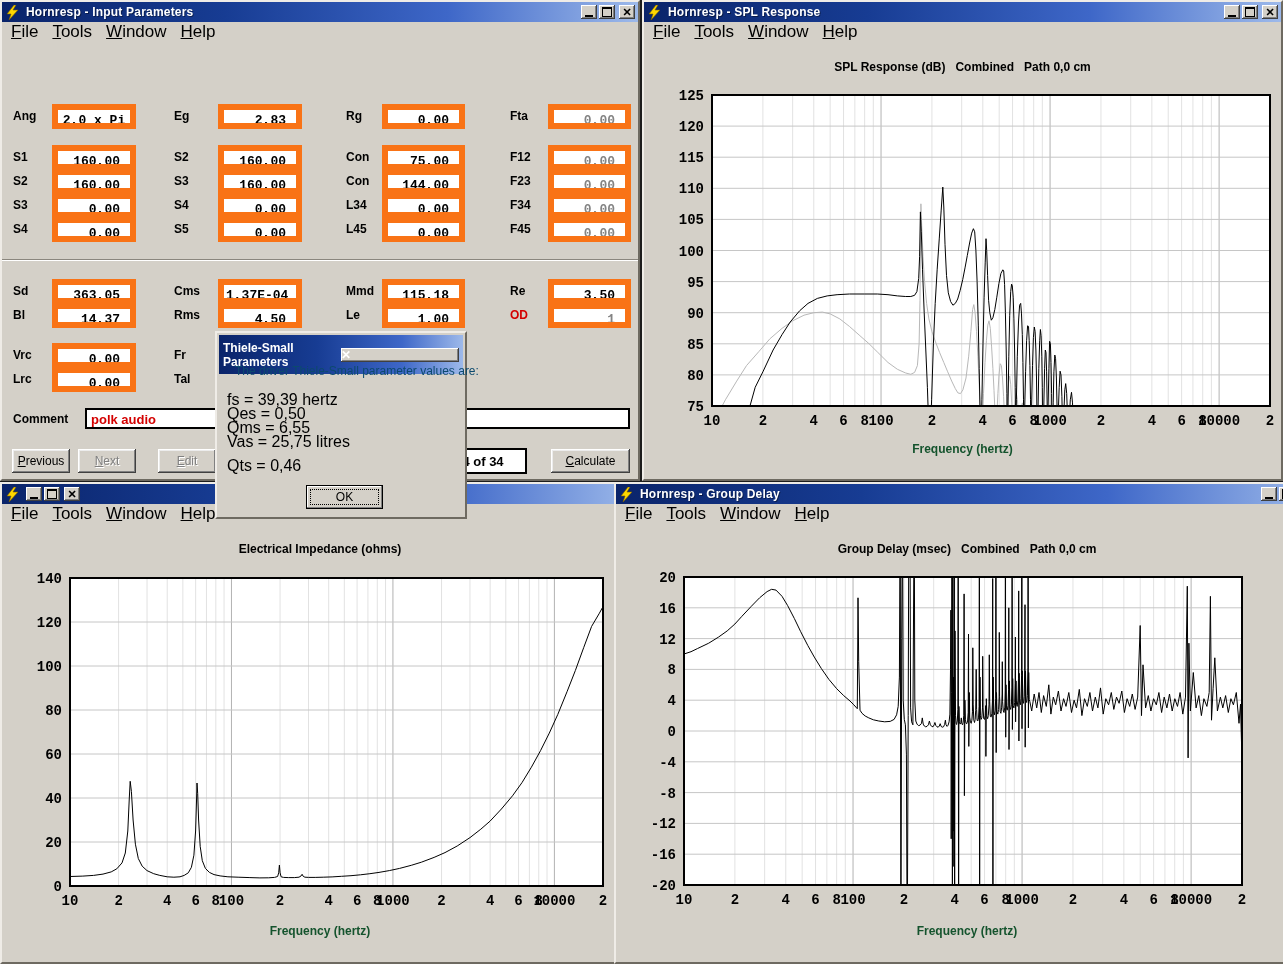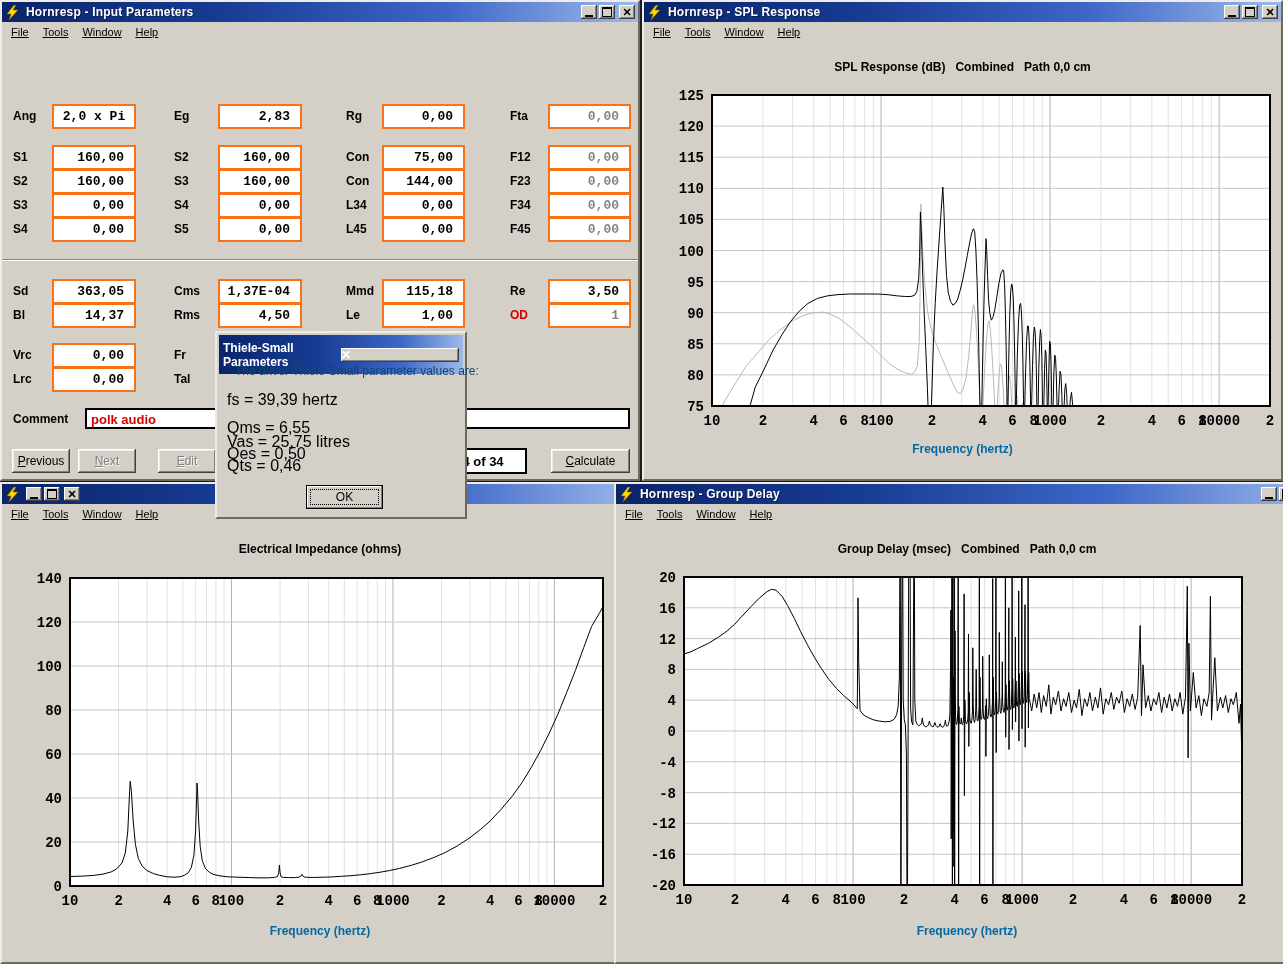--- a/index.html
+++ b/index.html
@@ -20,33 +20,33 @@
   .wbtns{display:flex;gap:2px;align-items:center;}
   .wbtn{width:16px;height:14px;background:#d4d0c8;display:flex;align-items:center;justify-content:center;
         box-shadow:inset -1px -1px 0 #404040,inset 1px 1px 0 #fff,inset -2px -2px 0 #808080;}
   .wbtn.close{margin-left:2px;}
   .gmin{width:8px;height:2px;background:#000;margin-top:7px;}
   .gmax{width:8px;height:7px;border:1px solid #000;border-top-width:2px;}
   .gx{font-size:11px;font-weight:bold;color:#000;line-height:1;}
 
   .menubar{position:absolute;left:0;top:20px;right:0;height:20px;display:flex;align-items:center;
            padding-left:2px;background:#d4d0c8;}
-  .menu-item{font-size:11px;color:#000;padding:2px 7px;text-decoration:underline;}
+  .menu-item{font-size:17px;color:#000;padding:2px 7px;}
   .menu-item u{text-decoration:underline;}
 
   .client{position:absolute;left:0;top:40px;right:0;bottom:0;}
 
   
   .fgroup{position:absolute;left:0;right:0;}
   #g1{top:62px;} #gs{top:103px;} #gd2{top:237px;} #gv{top:301px;}
   .frow{position:absolute;left:0;right:0;height:25px;}
   .flabel{position:absolute;top:5px;font-size:12px;font-weight:bold;color:#000;}
   .flabel.red{color:#d40000;}
   .flabel.c0{left:11px;} .flabel.c1{left:172px;} .flabel.c2{left:344px;} .flabel.c3{left:508px;}
-  .fbox{position:absolute;top:0;height:25px;background:#fff;border:2px solid #f97316;box-sizing:border-box;
+  .fbox{position:absolute;top:0;height:25px;background:#fff;border:6px solid #f97316;box-sizing:border-box;
         font-family:"Liberation Mono",monospace;font-size:13px;font-weight:bold;color:#000;
         text-align:right;padding:3px 10px 0 2px;white-space:nowrap;overflow:hidden;}
   .fbox.b0{left:50px;width:84px;} .fbox.b1{left:216px;width:84px;}
   .fbox.b2{left:380px;width:83px;} .fbox.b3{left:546px;width:83px;}
   .fbox.dis{color:#848484;}
   .fbox.ctr{text-align:center;padding-right:2px;}
   .separator{position:absolute;left:0;right:0;top:217px;height:0;border-top:1px solid #8a867e;border-bottom:1px solid #fff;}
 
   .comment-row{position:absolute;left:0;top:366px;right:0;height:21px;}
   .comment-label{position:absolute;left:11px;top:4px;font-size:12px;font-weight:bold;}
@@ -72,32 +72,32 @@
 
   
   #dialog{position:absolute;left:213px;top:289px;width:252px;height:188px;background:#d4d0c8;
           border:2px solid;border-color:#efece7 #6e6a61 #6e6a61 #efece7;box-sizing:border-box;z-index:50;}
   #dialog .dtitle{position:absolute;left:2px;top:2px;right:2px;height:19px;
           background:linear-gradient(90deg,#0a246a 0%,#173c93 40%,#3e67c8 75%,#9db9ea 100%);
           display:flex;align-items:center;padding:10px 4px;}
   #dialog .dtitle span{color:#fff;font-weight:bold;font-size:12px;flex:1;}
   #dialog .dmsg{position:absolute;left:18px;top:31px;font-size:12px;color:#0c4a6e;white-space:nowrap;}
   #dialog .dline{position:absolute;left:10px;font-size:16px;color:#000;text-align:center;}
-  #d-fs{top:58px;} #d-qes{top:72px;margin-top:40px;} #d-qms{top:86px;} #d-vas{top:100px;} #d-qts{top:124px;}
+  #d-fs{top:58px;} #d-qes{top:72px;} #d-qms{top:86px;} #d-vas{top:100px;} #d-qts{top:124px;}
   #dlg-ok{position:absolute;left:89px;top:152px;width:75px;height:22px;background:#d4d0c8;border:1px solid #000;
           box-shadow:inset -1px -1px 0 #808080,inset 1px 1px 0 #fff;
           display:flex;align-items:center;justify-content:center;font-size:12px;}
   #dlg-ok:after{content:"";position:absolute;left:3px;top:3px;right:3px;bottom:3px;border:1px dotted #000;}
   .dclose{width:16px;height:14px;background:#d4d0c8;display:flex;align-items:center;justify-content:center;
           box-shadow:inset -1px -1px 0 #404040,inset 1px 1px 0 #fff,inset -2px -2px 0 #808080;}
 
   
   .chart-title{position:absolute;left:0;top:58px;width:100%;text-align:center;font-size:12px;font-weight:bold;
                color:#000;white-space:pre;}
-  .axis-title{position:absolute;left:0;top:440px;width:100%;text-align:center;font-size:12px;font-weight:bold;color:#0369a1;}
+  .axis-title{position:absolute;left:0;top:440px;width:100%;text-align:center;font-size:12px;font-weight:bold;color:#14532d;}
   .chart-host{position:absolute;left:0;top:42px;}
   #chart-spl,#chart-gd{width:641px;height:440px;}
   #chart-imp{width:640px;height:440px;}
   .tick-label{font-family:"Liberation Mono",monospace;font-size:14px;font-weight:bold;fill:#000;}
 </style>
 </head>
 <body>
 
 <div id="screen">
 

